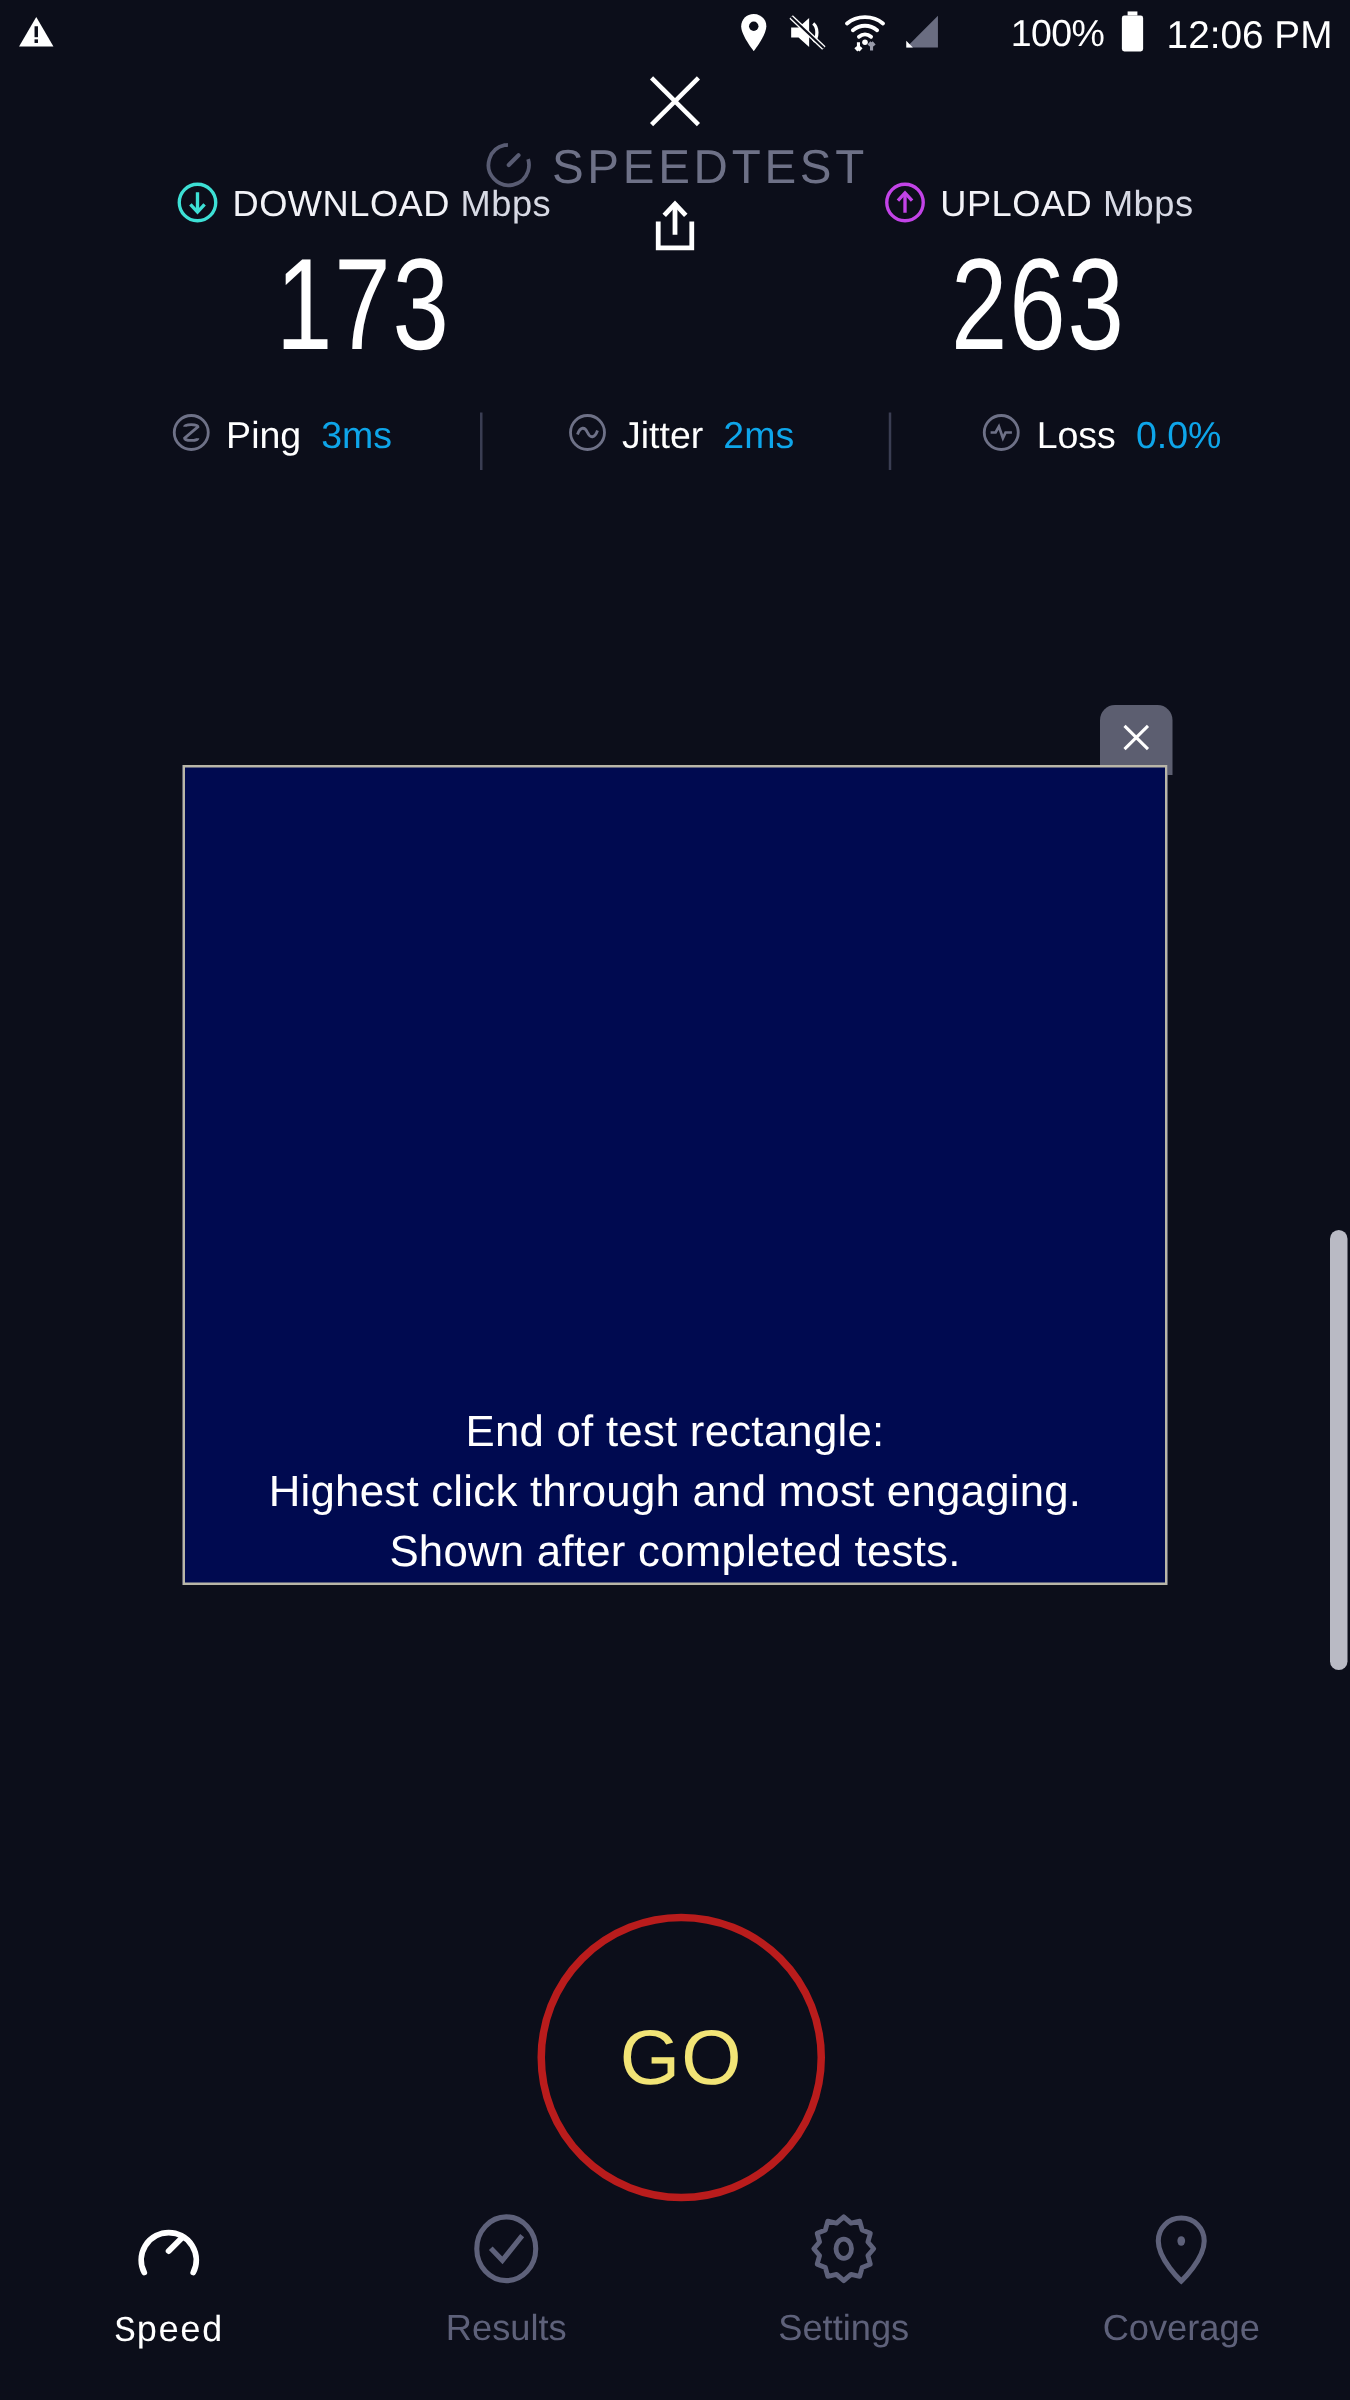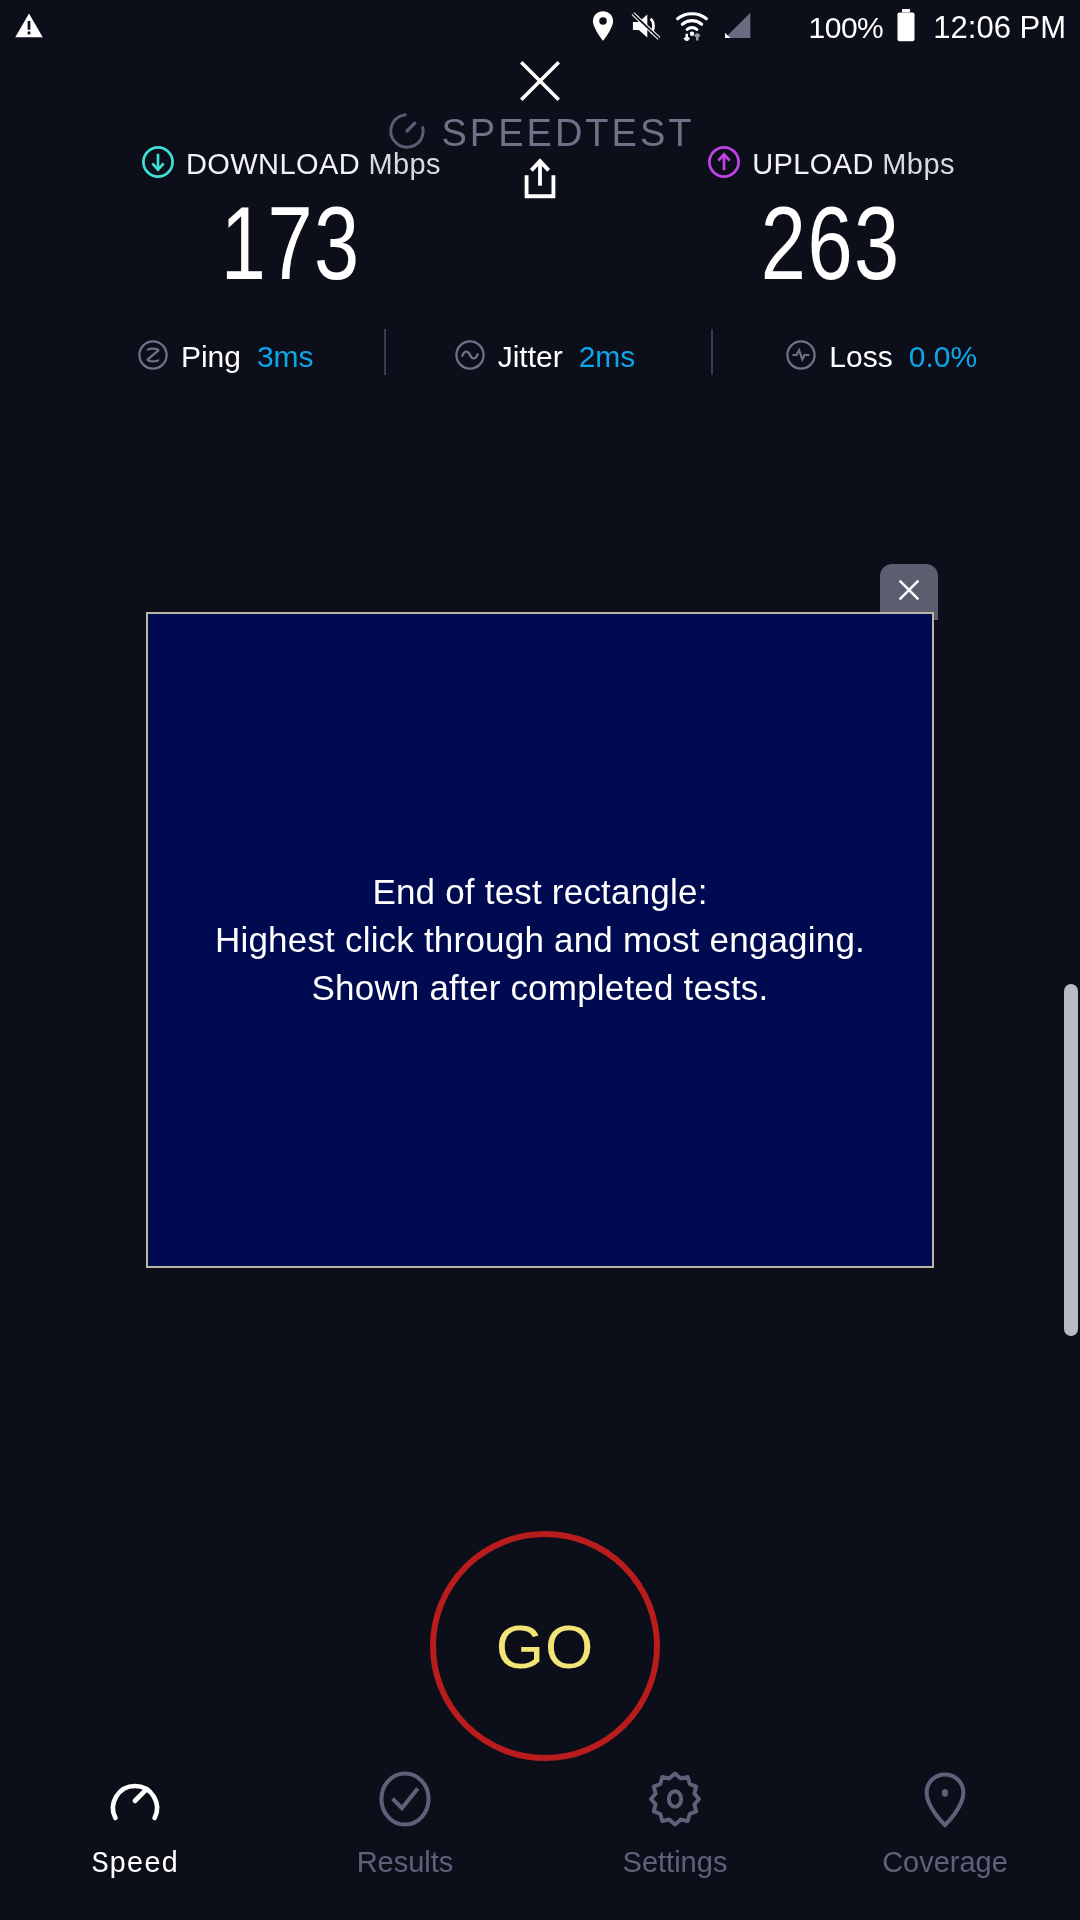--- a/index.html
+++ b/index.html
@@ -125,21 +125,21 @@
     color: #ffffff;
     font-weight: 300;
     margin-top: 8px;
     font-family: "Liberation Sans", sans-serif;
     transform: scaleX(0.78);
     letter-spacing: 2px;
   }
 
   #metrics-row {
     display: flex;
-    align-items: flex-end;
+    align-items: flex-start;
     justify-content: center;
     margin-top: 34px;
     width: 1080px;
   }
   .metric {
     display: flex;
     align-items: center;
     gap: 12px;
   }
   .metric-name {
@@ -164,21 +164,21 @@
   #ad-container {
     position: absolute;
     left: 146px;
     top: 612px;
     width: 788px;
     height: 656px;
     box-sizing: border-box;
     background: #000a50;
     border: 2px solid #b9b6a8;
     display: flex;
-    align-items: center;
+    align-items: flex-end;
     justify-content: center;
   }
   #ad-text {
     text-align: center;
     font-size: 35px;
     line-height: 48px;
     color: #ffffff;
     font-family: "Liberation Sans", sans-serif;
     white-space: pre-line;
     letter-spacing: 0.2px;

